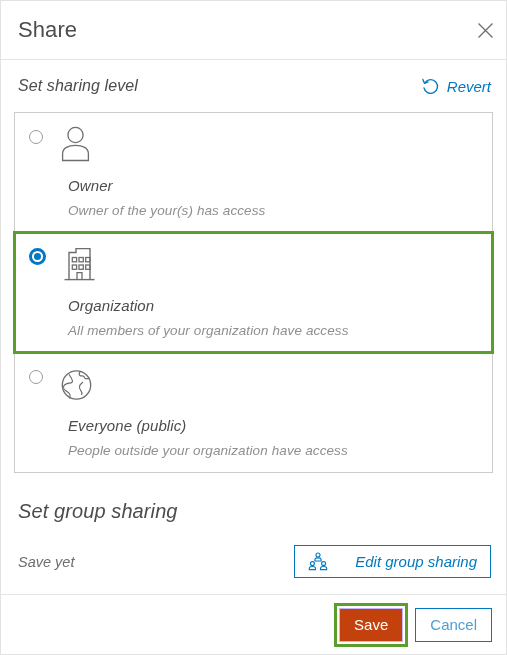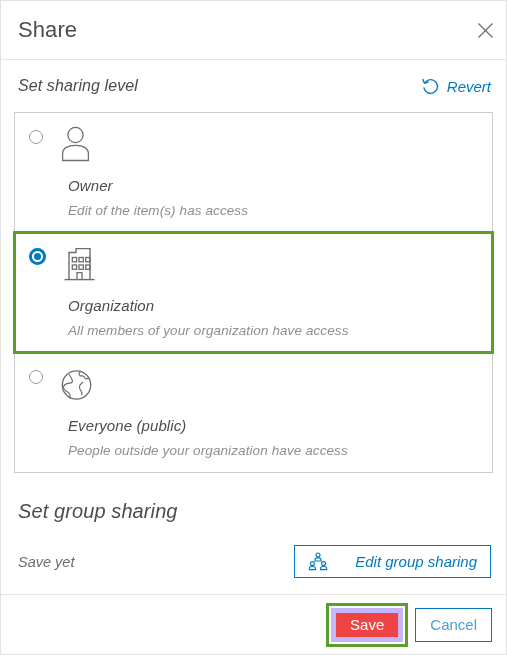--- a/index.html
+++ b/index.html
@@ -215,23 +215,23 @@
     height: 34px;
     min-width: 63px;
     padding: 0 14px;
     box-sizing: border-box;
     display: flex;
     align-items: center;
     justify-content: center;
     cursor: pointer;
   }
   .btn-primary {
-    background: #ef4444;
+    background: #c2410c;
     color: #ffffff;
-    border: 5px solid #c4b5fd;
+    border: 1px solid #c4b5fd;
     text-align: right;
   }
   .btn-primary-wrap {
     border: 3px solid #5a9e2c;
     padding: 2px;
     background: #fff;
     display: inline-flex;
   }
   .btn-secondary {
     background: #ffffff;
@@ -274,21 +274,21 @@
         <div class="option-top">
           <span class="radio"></span>
           <span class="opt-icon">
             <svg width="31" height="37" viewBox="0 0 31 37">
               <circle cx="15.5" cy="9" r="7.6" fill="none" stroke="#6e6e6e" stroke-width="1.3"></circle>
               <path d="M2.6 34.5 L2.6 27.5 C2.6 22.1 8.3 19.3 15.5 19.3 C22.7 19.3 28.4 22.1 28.4 27.5 L28.4 34.5 Z" fill="none" stroke="#6e6e6e" stroke-width="1.3"></path>
             </svg>
           </span>
         </div>
         <div class="opt-label">Owner</div>
-        <div class="opt-desc">Edit of the item(s) has access</div>
+        <div class="opt-desc">Owner of the your(s) has access</div>
       </div>
 
       <div class="opt-divider"></div>
 
       <div class="option highlight">
         <div class="option-top">
           <span class="radio checked"></span>
           <span class="opt-icon">
             <svg width="33" height="37" viewBox="0 0 33 37">
               <path d="M6.0 33.5 L6.0 6.5 L13.0 6.5 L13.0 2.6 L27.0 2.6 L27.0 33.5" fill="none" stroke="#6e6e6e" stroke-width="1.4"></path>

